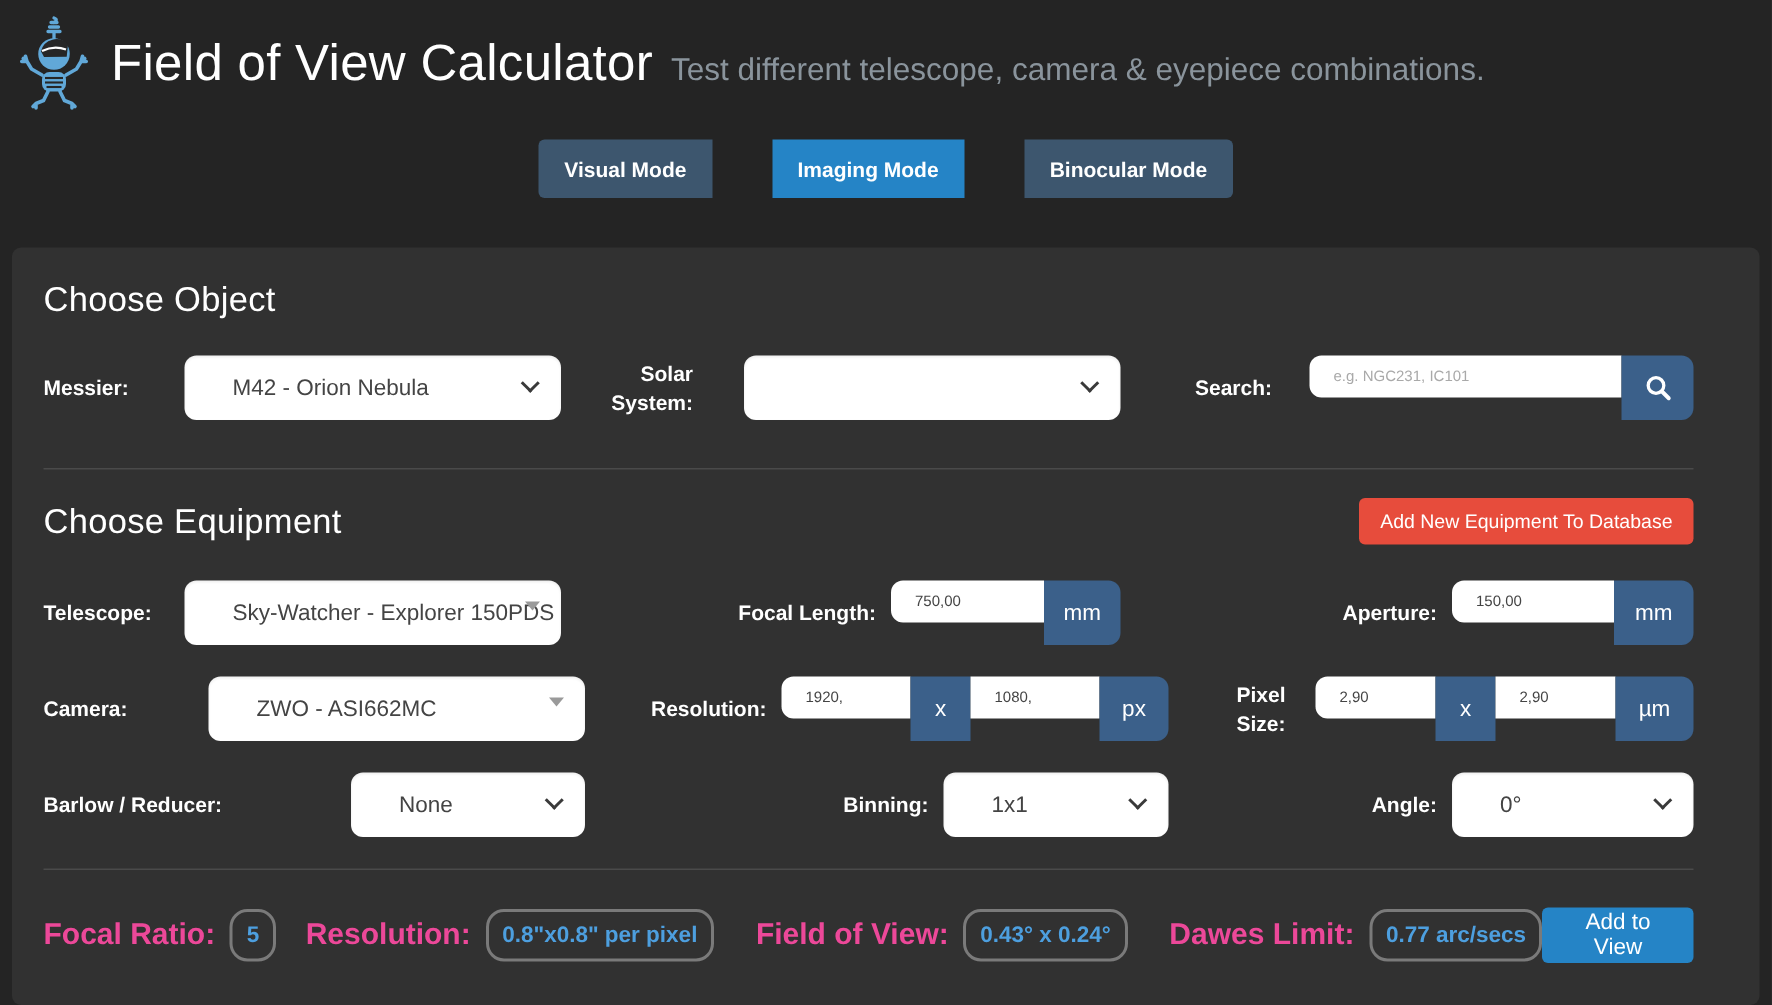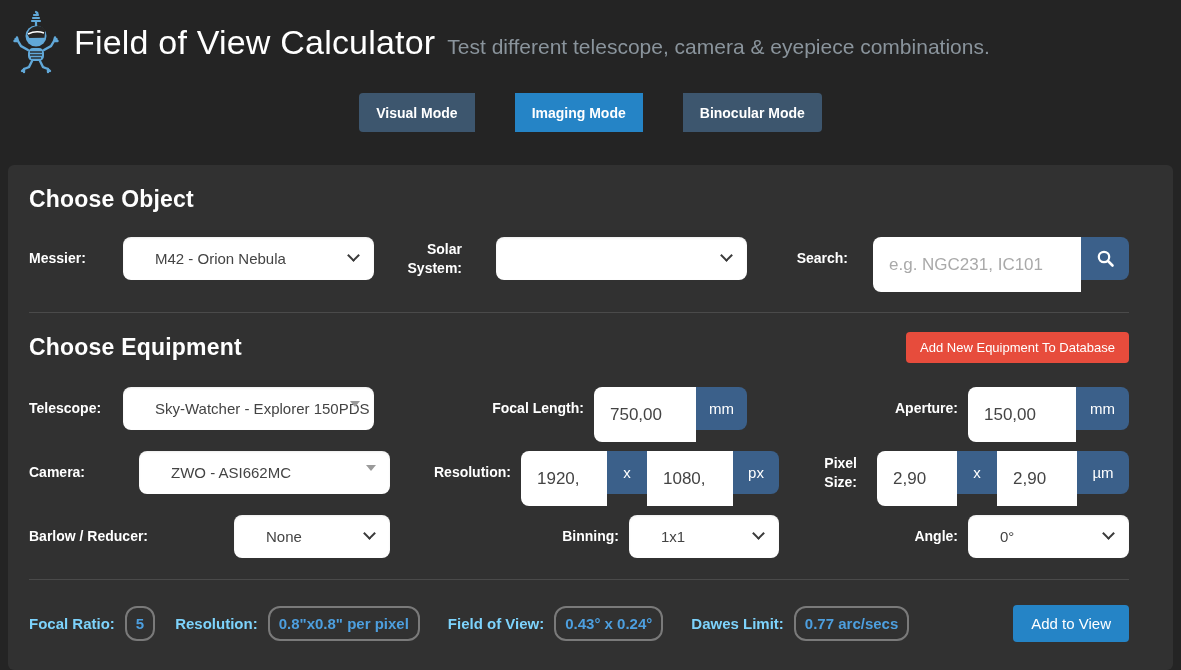--- a/index.html
+++ b/index.html
@@ -25,21 +25,21 @@
   }
   .tab:first-child { border-radius:4px 0 0 4px; }
   .tab:last-child  { border-radius:0 4px 4px 0; }
   .tab.active { background:#2584c6; }
 
   
   .panel {
     position:absolute; left:8px; right:8px; top:165px; bottom:0;
     background:#313131; border-radius:6px; padding:0 44px 0 21px;
   }
-  h2 { font-size:23px; font-weight:700; color:#fff; margin-top:21px; letter-spacing:.2px; }
+  h2 { font-size:23px; font-weight:400; color:#fff; margin-top:21px; letter-spacing:.2px; }
 
   .form-row { display:flex; align-items:center; margin-top:24px; height:43px; }
   .form-row.tight { margin-top:21px;gap:16px; }
   .lbl { font-size:14px; font-weight:700; color:#fff; line-height:1.35; }
   .c1-label { width:94px; }
   .c1-label.wide { width:189px; }
   .c2 { width:373px; display:flex; align-items:center; }
   .c3 { flex:1; display:flex; align-items:center; }
   .c2 .lbl, .c3 .lbl { flex:1; text-align:right; padding-right:10px; }
   .pr25 { padding-right:25px !important; }
@@ -61,21 +61,21 @@
   }
   .tri {
     position:absolute; right:14px; top:14px; width:0; height:0;
     border-left:5px solid transparent; border-right:5px solid transparent;
     border-top:6px solid #9a9a9a;
   }
 
   
   .igroup { display:flex; height:43px; }
   .igroup input {
-    border:none; outline:none; height:55px; font-size:17px; color:#444;
+    border:none; outline:none; height:28px; font-size:10px; color:#444;
     padding:0 12px 0 16px; font-family:inherit; background:#fff; min-width:0;
   }
   .igroup input::placeholder { color:#a9a9a9; }
   .seg-first { border-radius:8px 0 0 8px; }
   .addon {
     background:#3b608a; color:#fff; font-size:15px;
     display:flex; align-items:center; justify-content:center; height:43px;
   }
   .addon.end { border-radius:0 8px 8px 0; }
   .w102{width:102px;} .w108{width:108px;} .w86{width:86px;} .w80{width:80px;}
@@ -91,21 +91,21 @@
 
   .equip-hdr { display:flex; align-items:center; justify-content:space-between; margin-top:19px; }
   .equip-hdr h2 { margin-top:0; }
   .red-btn {
     height:31px; padding:0 14px; border:none; border-radius:4px; cursor:pointer;
     background:#e74c3c; color:#fff; font-size:13px; font-family:inherit; font-weight:400;
   }
 
   
   .results { display:flex; align-items:center; margin-top:24px; height:38px; }
-  .r-lbl { font-size:15px; font-weight:700; color:#7dd3fc; white-space:nowrap; }
+  .r-lbl { font-size:20px; font-weight:700; color:#ec4899; white-space:nowrap; }
   .badge {
     margin-left:10px; border:2px solid #7a7a7a; border-radius:12px; padding:7px 9px;
     color:#4d9fdf; font-size:15px; font-weight:700; white-space:nowrap;
   }
   .gap20 { margin-left:20px; } .gap28 { margin-left:28px; }
   .blue-btn {
     margin-left:auto; height:37px; padding:0 18px; border:none; border-radius:4px;
     background:#2584c6; color:#fff; font-size:15px; font-family:inherit; cursor:pointer;
   }
 </style>

